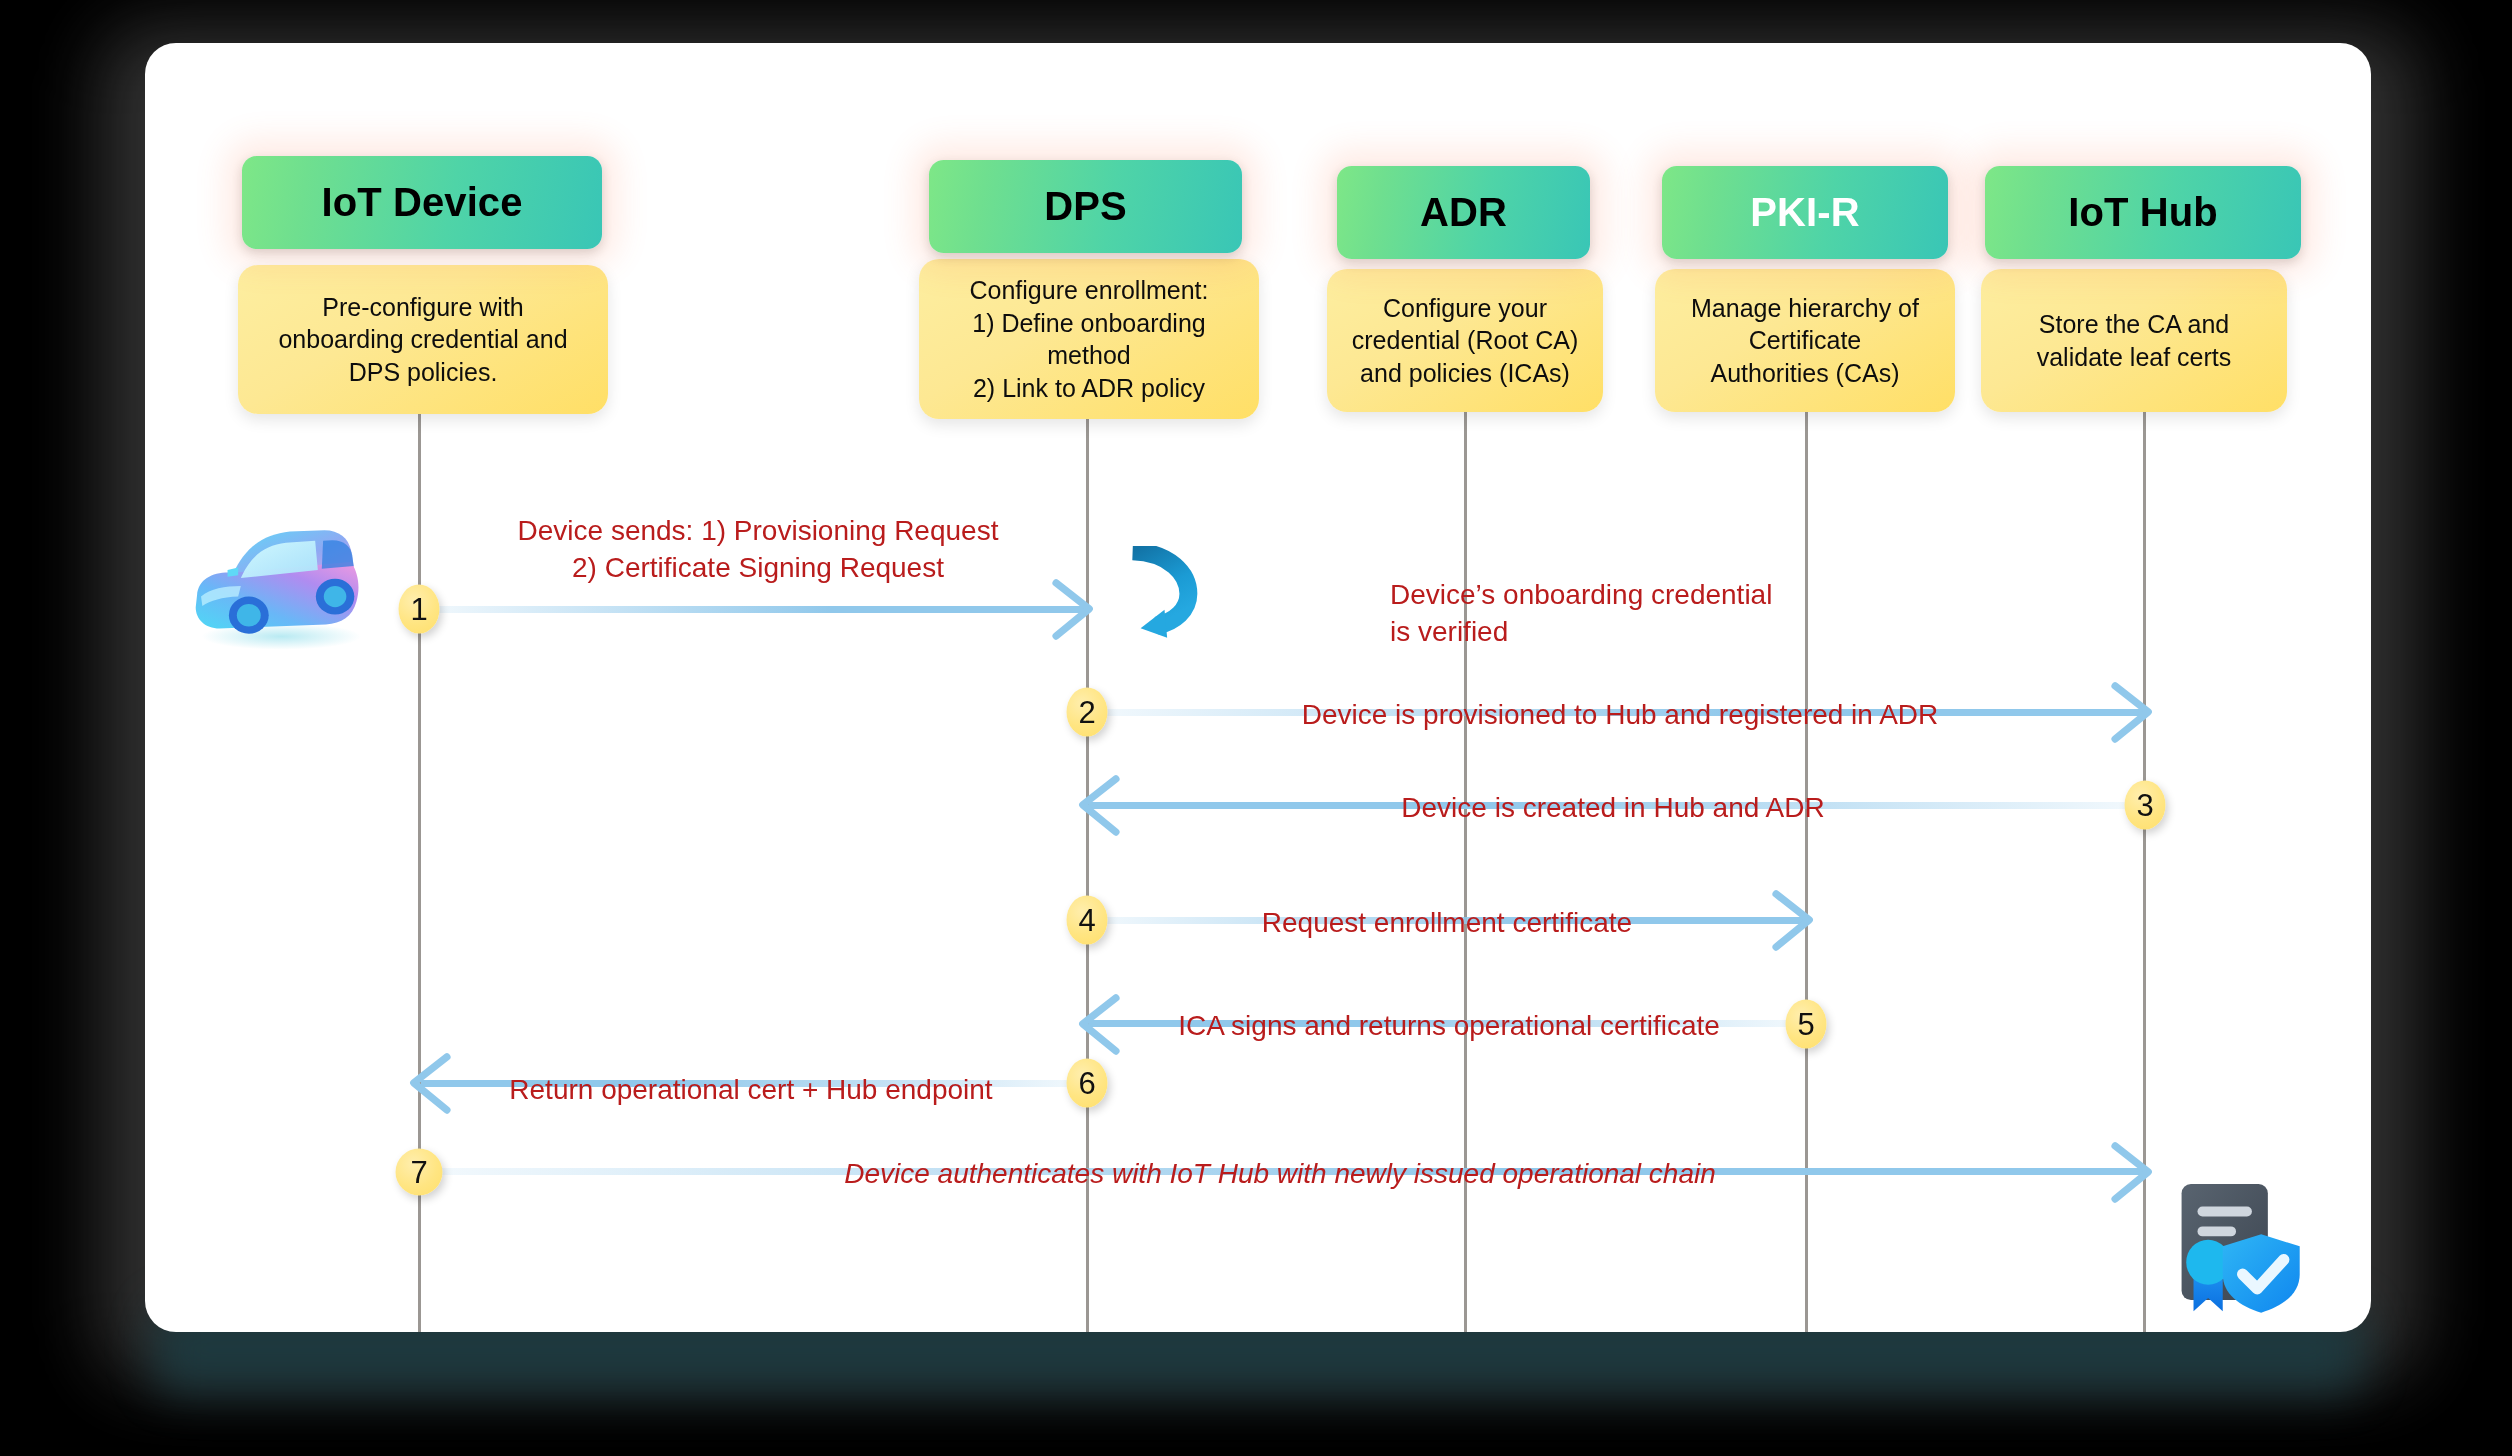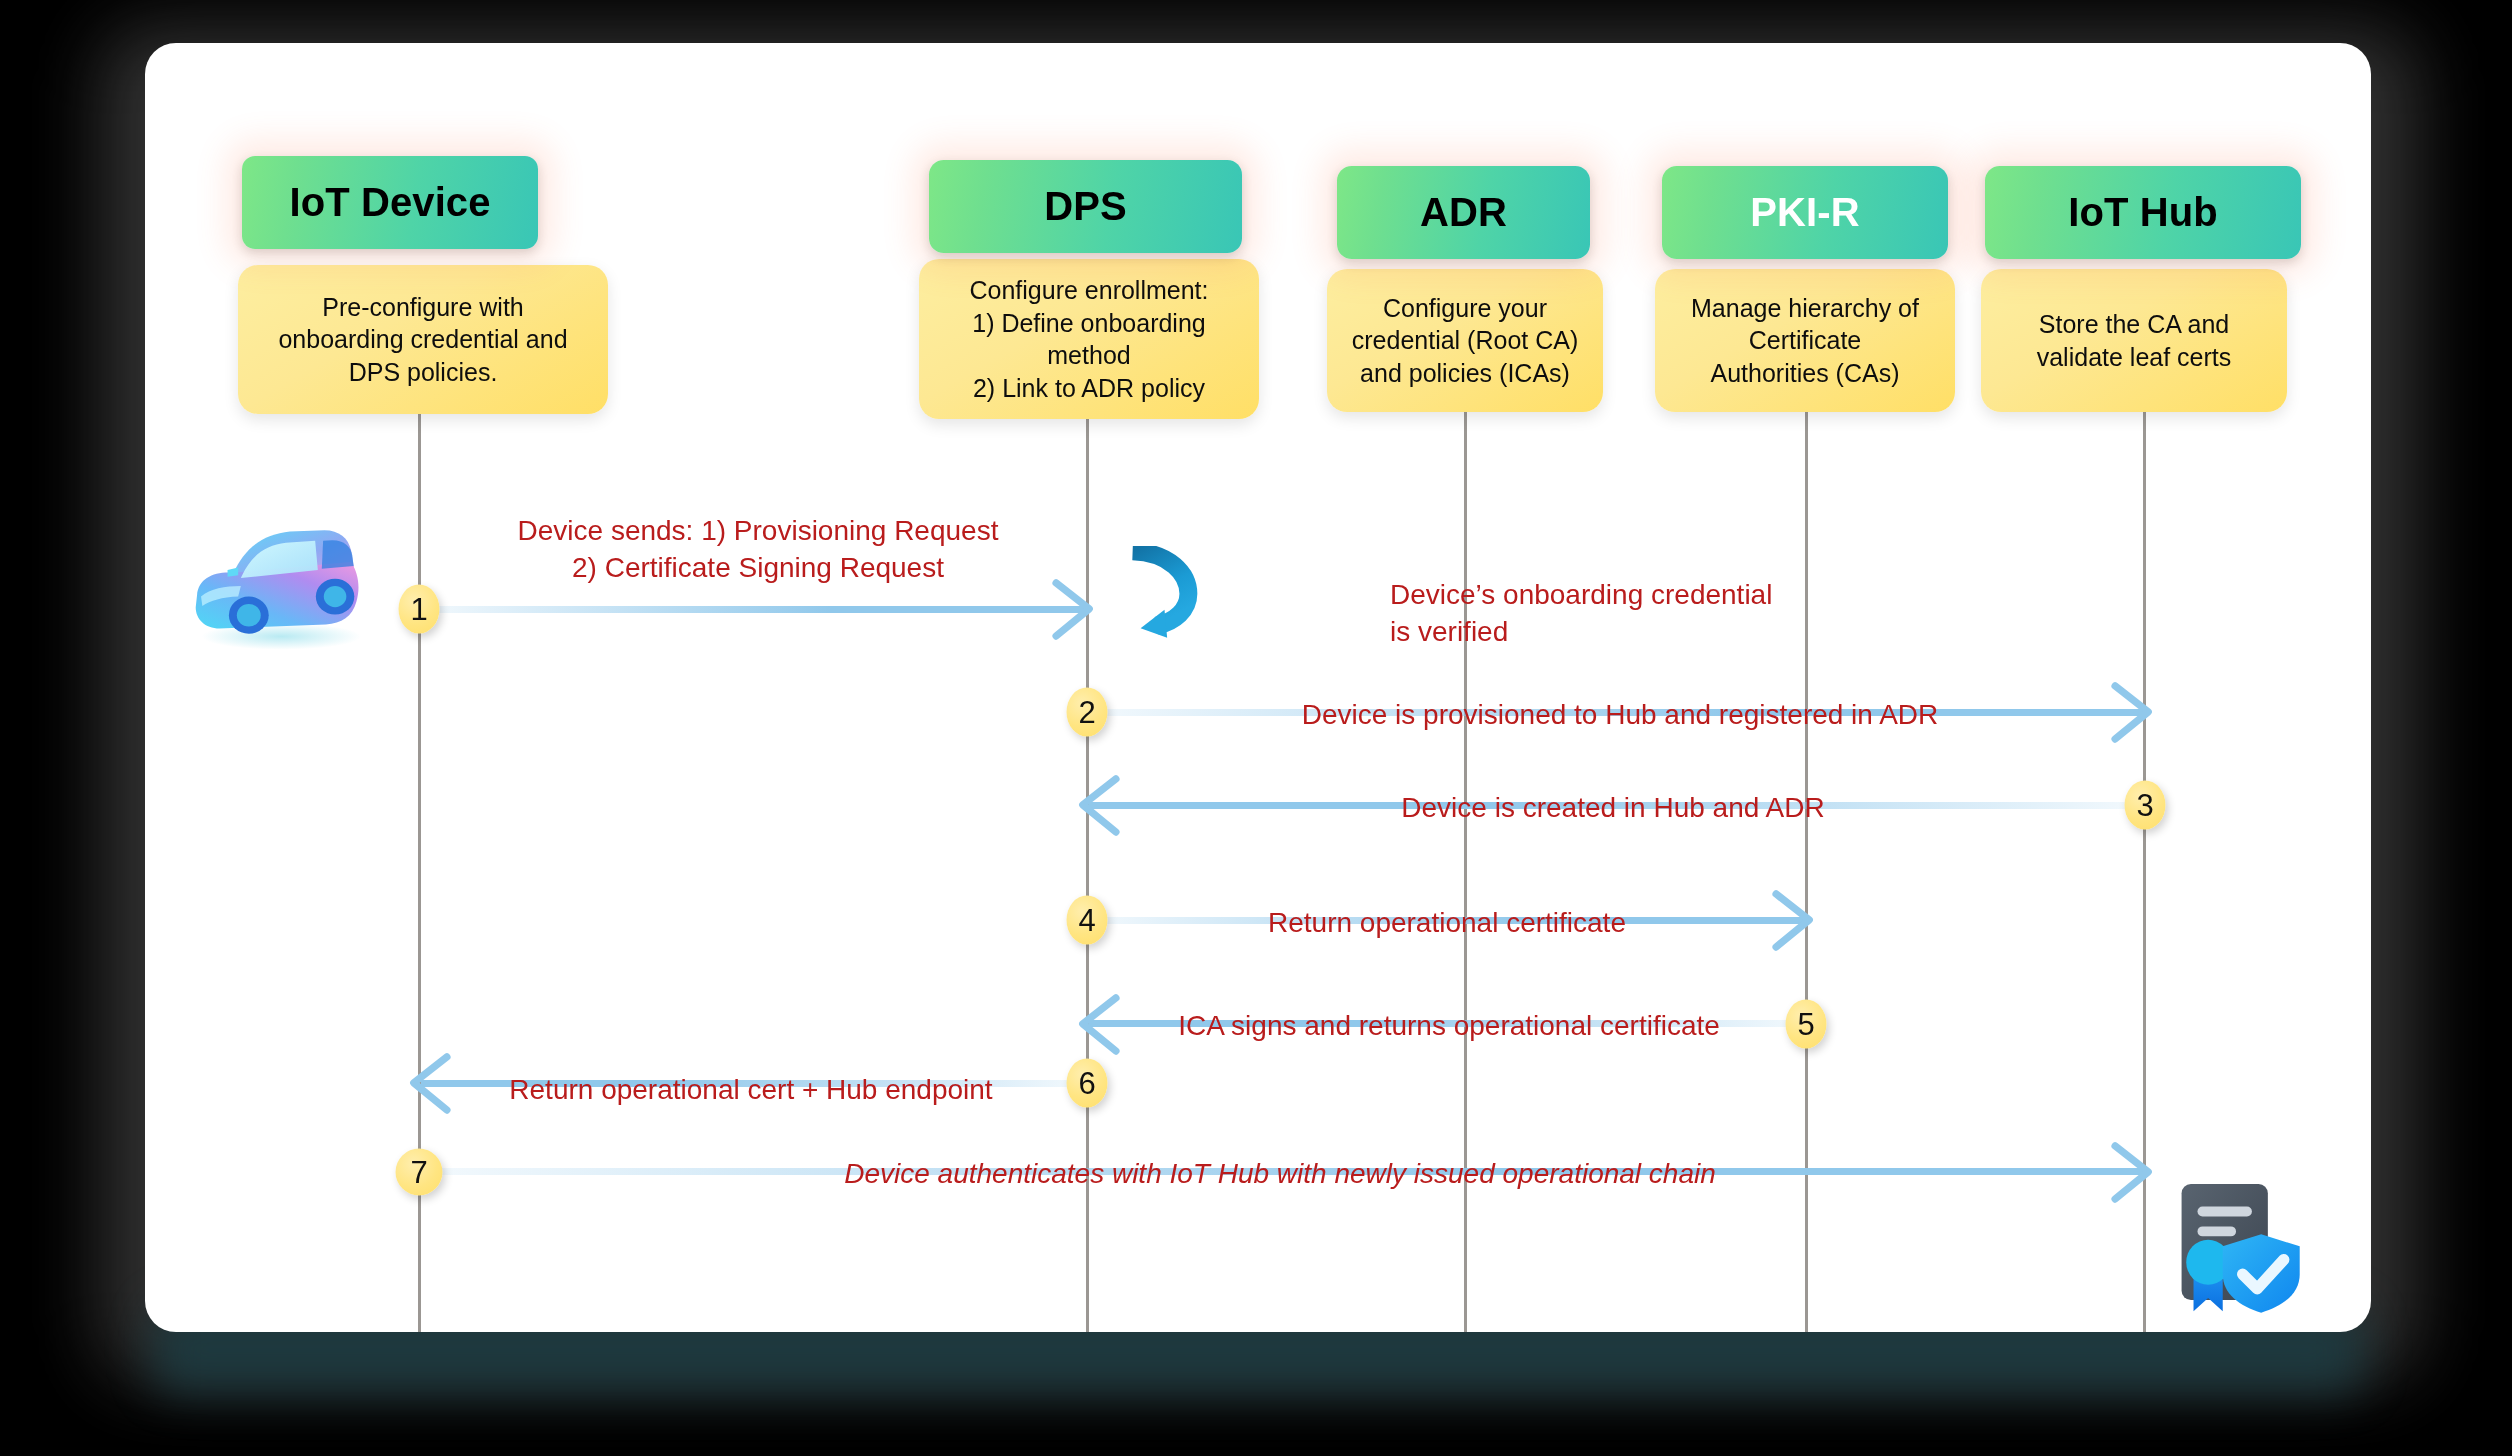--- a/index.html
+++ b/index.html
@@ -120,21 +120,21 @@
   <div id="card-glow2"></div>
 
   <div id="card">
 
     <div class="lifeline" style="left:273px;"></div>
     <div class="lifeline" style="left:941px;"></div>
     <div class="lifeline" style="left:1319px;"></div>
     <div class="lifeline" style="left:1660px;"></div>
     <div class="lifeline" style="left:1998px;"></div>
 
-    <div class="actor-head" style="left:97px; top:113px; width:296px;border-radius:13px;">
+    <div class="actor-head" style="left:97px; top:113px; width:360px;">
       <span>IoT Device</span>
     </div>
     <div class="actor-head" style="left:784px; top:117px; width:313px;">
       <span>DPS</span>
     </div>
     <div class="actor-head" style="left:1517px; top:123px; width:286px;">
       <span class="light" style="color:#fff;">PKI-R</span>
     </div>
     <div class="actor-head" style="left:1192px; top:123px; width:253px;">
       <span>ADR</span>
@@ -296,21 +296,21 @@
     <div class="arrowhead" style="left:931px; top:732px;">
       <svg width="44" height="61" viewBox="0 0 66 92">
           <path d="M60 6 L10 45 L60 86" stroke="#90c8eb" stroke-width="11" fill="none" stroke-linecap="round" stroke-linejoin="round"></path>
         </svg>
     </div>
     <div class="badge" style="left:2000px; top:762px;">
       <span>3</span>
     </div>
 
     <div class="msg-label" style="left:1302px; top:826px; width:799px;">
-      <span style="white-space:pre-line;">Return operational certificate</span>
+      <span style="white-space:pre-line;">Request enrollment certificate</span>
     </div>
     <div class="msg-line r" style="left:942px; top:874px; width:718px;"></div>
     <div class="arrowhead" style="left:1627px; top:847px;">
       <svg width="44" height="61" viewBox="0 0 66 92">
           <path d="M6 6 L56 45 L6 86" stroke="#90c8eb" stroke-width="11" fill="none" stroke-linecap="round" stroke-linejoin="round"></path>
         </svg>
     </div>
     <div class="badge" style="left:942px; top:877px;">
       <span>4</span>
     </div>

